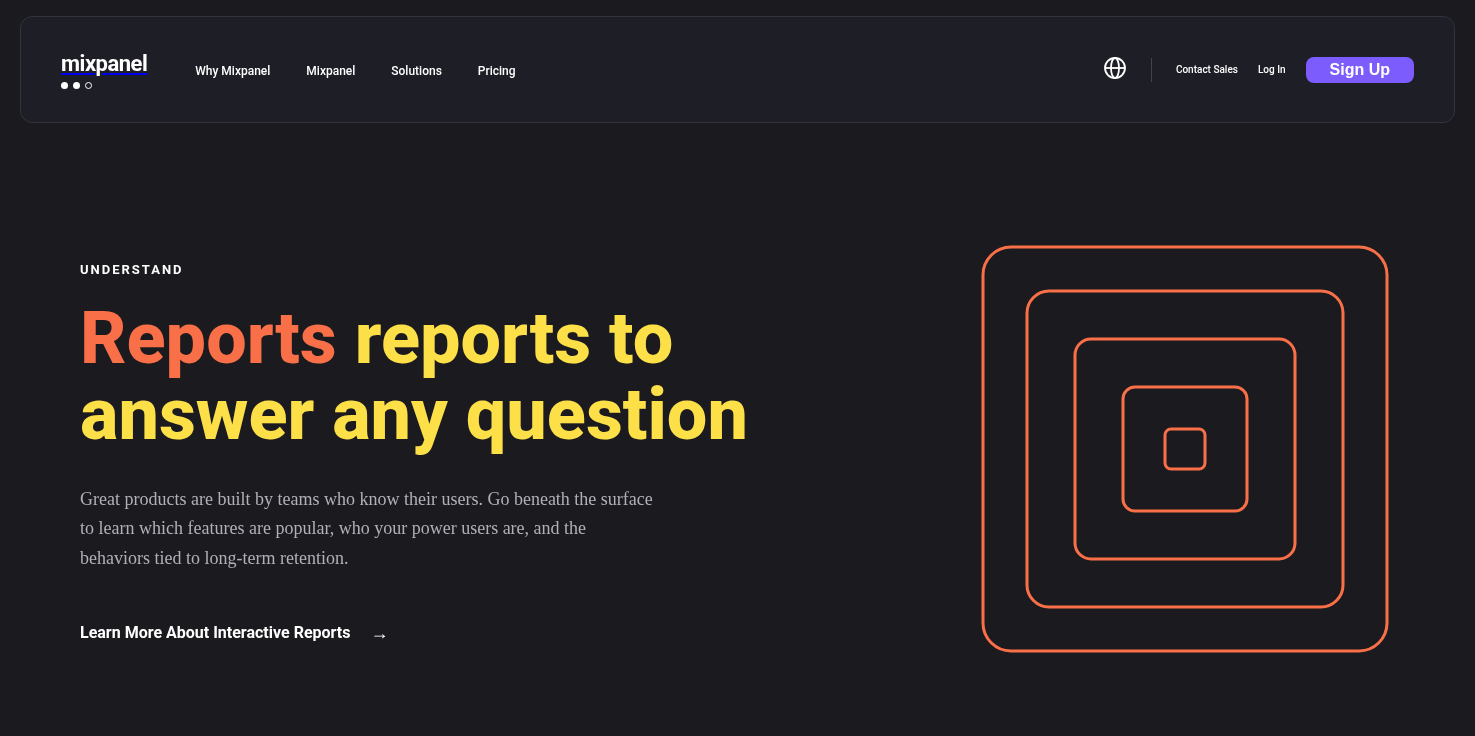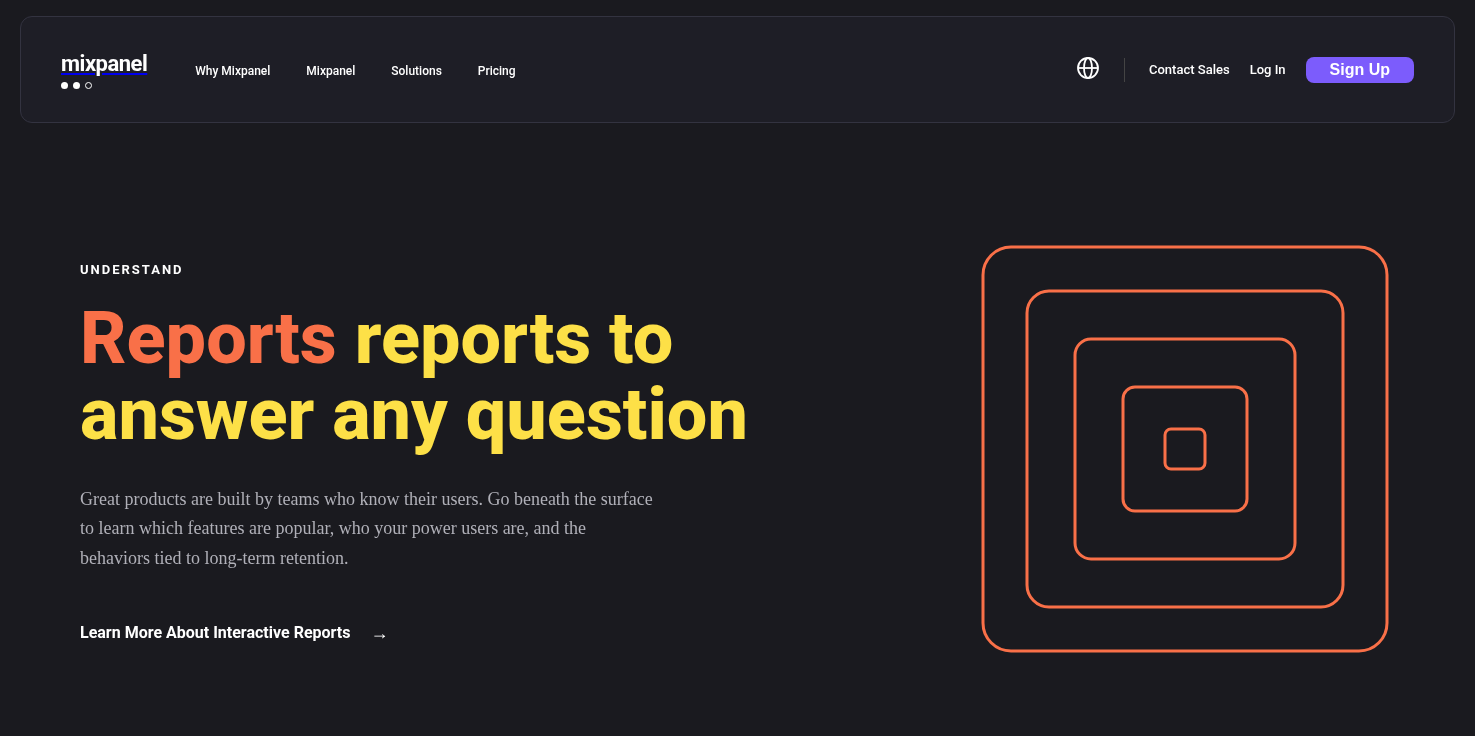--- a/index.html
+++ b/index.html
@@ -95,21 +95,21 @@
     .nav-divider {
       width: 1px;
       height: 24px;
       background-color: #444;
       margin: 0 4px;
     }
 
     .nav-link-btn {
       color: #ffffff;
       text-decoration: none;
-      font-size: 13px;
+      font-size: 10px;
       font-weight: 500;
     }
 
     .signup-btn {
       background-color: #7c5cfc;
       color: #ffffff;
       border: none;
       border-radius: 8px;
       padding: 4px 24px;
       font-size: 16px;

